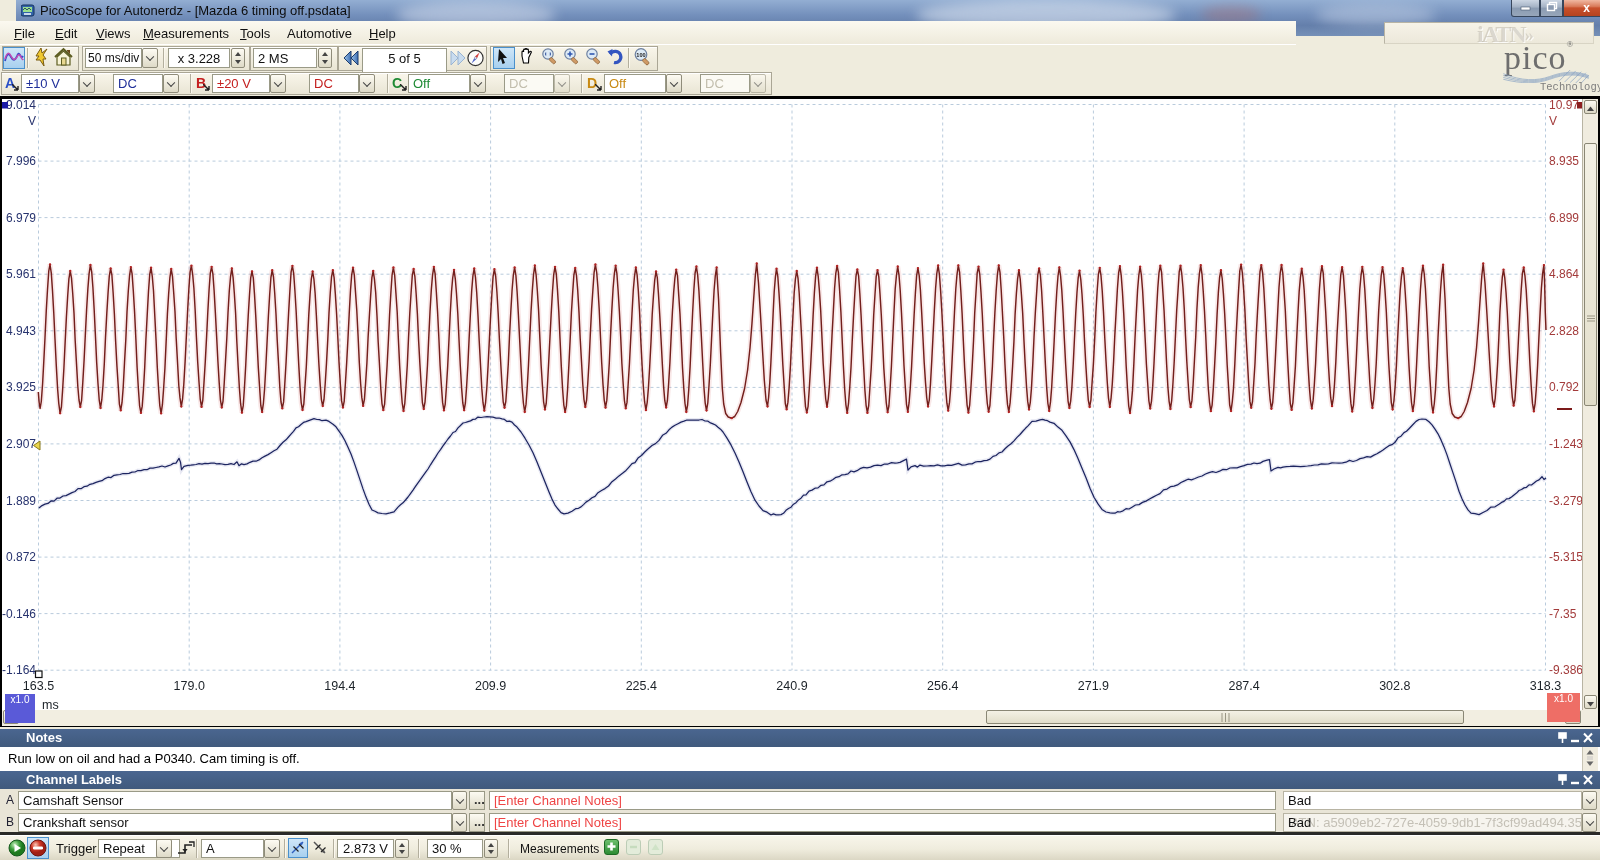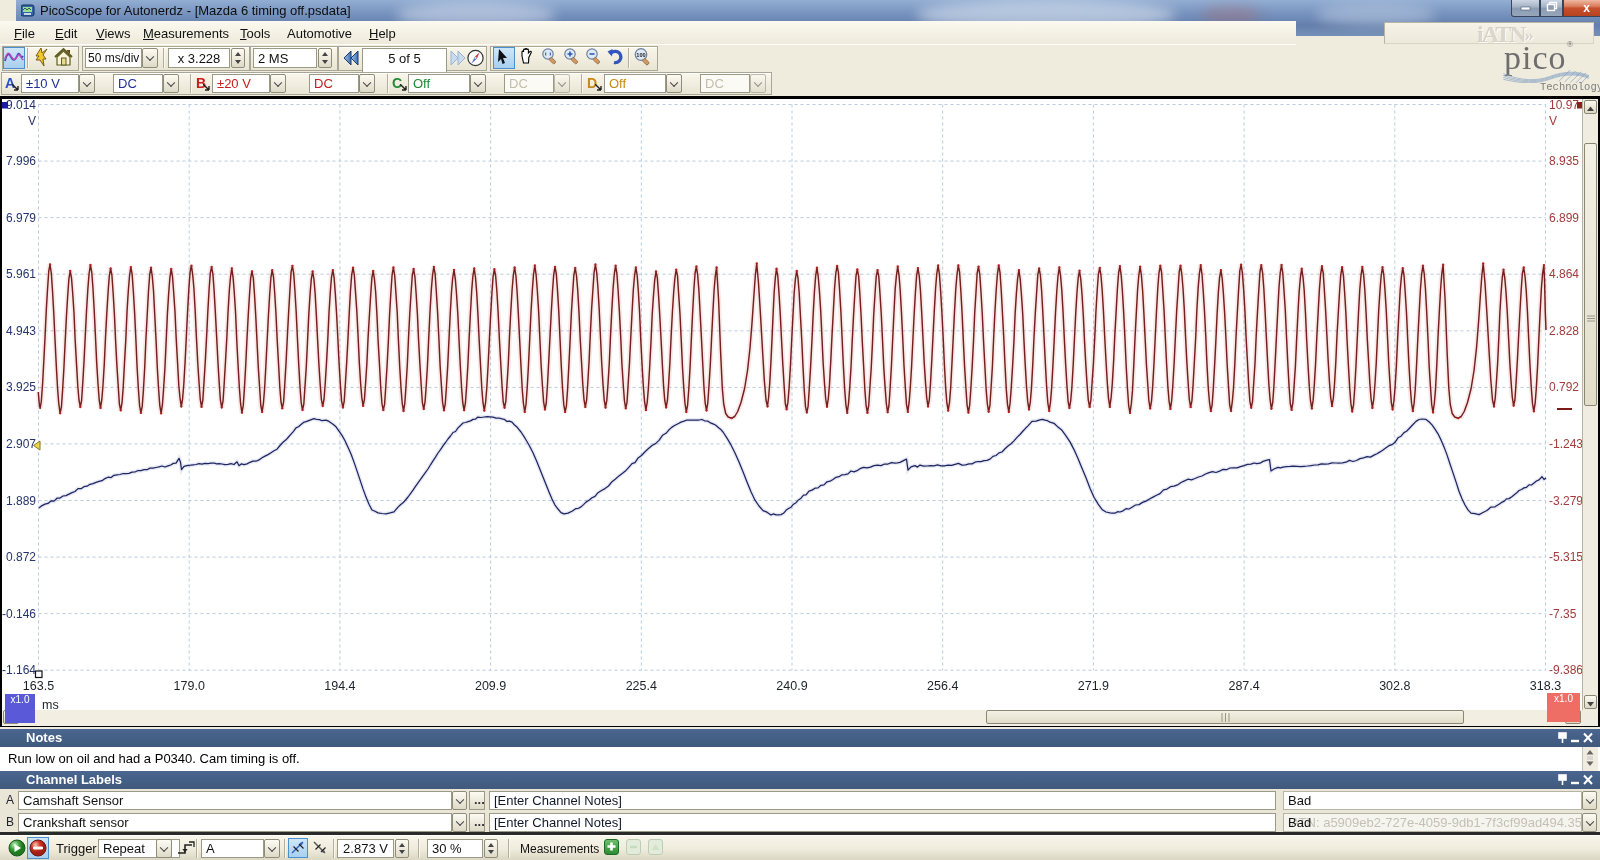--- a/index.html
+++ b/index.html
@@ -36,21 +36,21 @@
 #hscroll{left:2px;top:614px;width:1580px;height:16px;background:#f2eee1}
 .sbtn{position:absolute;border:1px solid #8a8775;border-radius:2px;background:linear-gradient(180deg,#fcfaf1,#dcd8c5);color:#444;text-align:center}
 .sthumb{position:absolute;border:1px solid #8a8775;border-radius:2px;background:linear-gradient(180deg,#f4f1e5,#e2deca)}
 .badge{position:absolute;font-size:10px;color:#fff;text-align:center;line-height:12px;height:29px}
 
 .phead{position:absolute;left:0;width:1600px;height:22px;background:linear-gradient(180deg,#4a6690,#3e5778);color:#fff;font-size:13px;font-weight:bold;padding:1px 0 0 26px}
 .pico-ic{position:absolute;right:3px;top:3px;width:42px;height:12px}
 #notesbody{left:0;top:747px;width:1600px;height:36px;background:#fff;border-bottom:1px solid #c8c4b4;font-size:13px;color:#000}
 #chrows{left:0;top:789px;width:1600px;height:43px;background:#e9e5d7}
 .crow .lab{position:absolute;left:6px;font-size:12px;color:#223}
-.gtext{color:#0f172a}
+.gtext{color:#ef4444}
 
 #btb{left:0;top:835px;width:1600px;height:25px;background:linear-gradient(180deg,#f8f5ea 0%,#efecdd 55%,#dbd7c4 100%);border-top:1px solid #fff}
 #blackline{left:0;top:832px;width:1600px;height:3px;background:#2a2a28}
 .txt{position:absolute;font-size:13px;color:#111}
 </style></head><body>
 
 <div class="abs" id="title">
  <div class="cloud" style="left:380px;top:2px;width:160px;height:26px;background:rgba(235,240,248,.45)"></div>
  <div class="cloud" style="left:900px;top:0px;width:260px;height:30px;background:rgba(230,236,246,.55)"></div>
  <div class="cloud" style="left:1185px;top:6px;width:60px;height:18px;background:rgba(185,95,85,.3)"></div>

